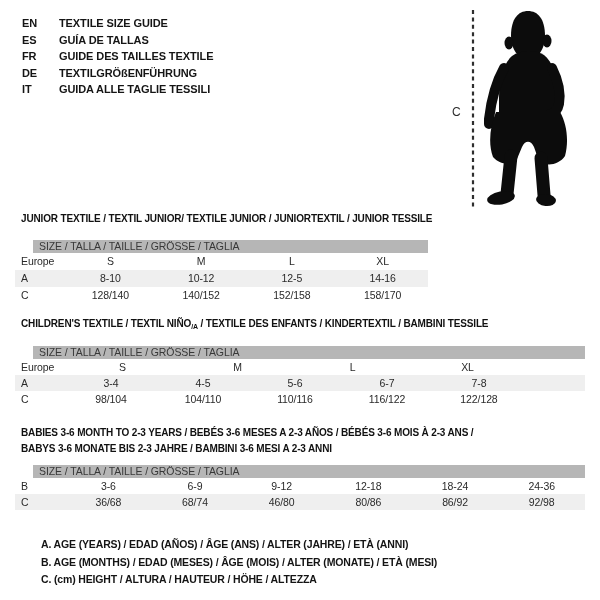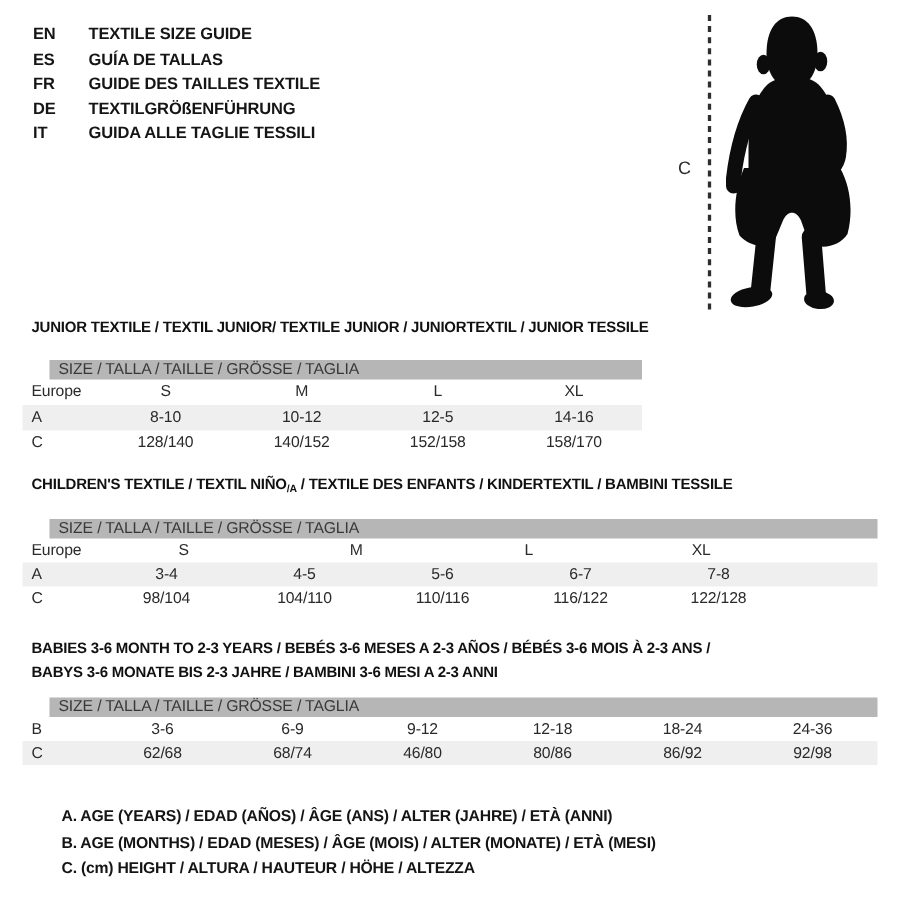--- a/index.html
+++ b/index.html
@@ -159,21 +159,21 @@
       <span class="rl">B</span>
       <span class="c">3-6</span>
       <span class="c">6-9</span>
       <span class="c">9-12</span>
       <span class="c">12-18</span>
       <span class="c">18-24</span>
       <span class="c">24-36</span>
     </div>
     <div class="trow h16 shaded">
       <span class="rl">C</span>
-      <span class="c">62/68</span>
+      <span class="c">36/68</span>
       <span class="c">68/74</span>
       <span class="c">46/80</span>
       <span class="c">80/86</span>
       <span class="c">86/92</span>
       <span class="c">92/98</span>
     </div>
   </div>
 
   <div class="footnotes">
     <div class="fnote">A. AGE (YEARS) / EDAD (AÑOS) / ÂGE (ANS) / ALTER (JAHRE) / ETÀ (ANNI)</div>

